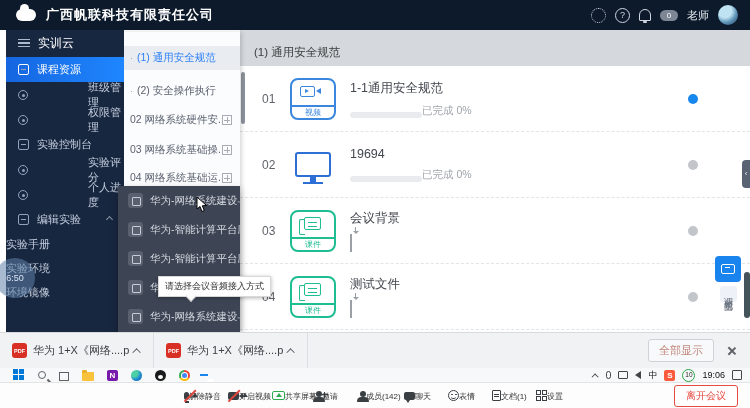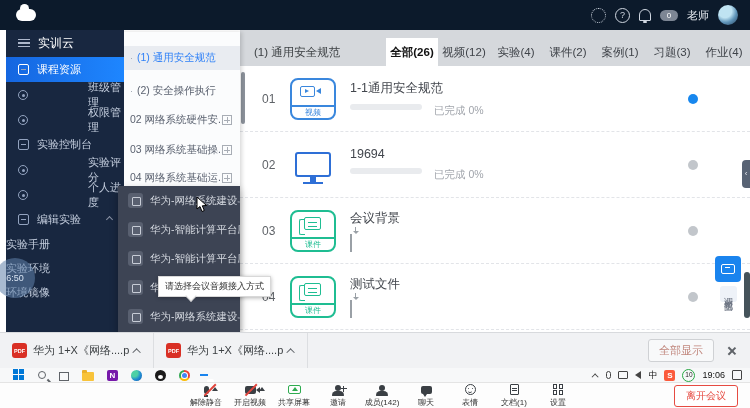--- a/index.html
+++ b/index.html
@@ -64,21 +64,21 @@
   .strip-title { font-size:11.5px; color:#3c4043; align-self:center; margin-left:14px; width:118px; }
   .tabs { display:flex; margin-left:14px; flex:1; }
   .tab { font-size:11.5px; color:#3f4349; display:flex; align-items:center; justify-content:center; flex:1; cursor:pointer; white-space:nowrap; }
   .tab.active { background:#fff; font-weight:bold; color:#111; }
   .list { position:absolute; left:0; top:36px; right:0; bottom:0; background:#fff; overflow:hidden; }
   .row { height:66px; display:flex; align-items:center; border-bottom:1px dashed #e2e4e8; position:relative; }
   .row .num { width:26px; margin-left:22px; font-size:12px; color:#5f6368; }
   .icon-slot { width:50px; display:flex; justify-content:center; }
   .row-body { margin-left:12px; }
   .row-title { font-size:12.5px; color:#42464d; margin-bottom:7px; }
-  .progress-line { display:flex; align-items:flex-start; gap:12px; }
+  .progress-line { display:flex; align-items:flex-end; gap:0; }
   .track { width:72px; height:6px; background:#e9ebee; border-radius:3px; }
   .prog-label { font-size:10.5px; color:#a0a4ab; }
   .dot { width:10px; height:10px; border-radius:50%; margin-left:auto; margin-right:52px; }
   .dot.blue { background:#1787ee; } .dot.gray { background:#c2c6cb; }
 
   .media-ico { width:46px; height:42px; border:2px solid var(--c); border-radius:8px; display:flex; flex-direction:column; background:#fff; }
   .media-ico .glyph { flex:1; position:relative; }
   .media-ico .band { height:13px; border-top:2px solid var(--c); font-size:8px; color:var(--c); text-align:center; line-height:11px; }
   .cam { position:absolute; left:8px; top:6px; width:15px; height:11px; border:1.5px solid var(--c); border-radius:2px; }
   .cam::before { content:""; position:absolute; left:4px; top:2px; border-left:4px solid var(--c); border-top:2.5px solid transparent; border-bottom:2.5px solid transparent; }
@@ -139,21 +139,21 @@
   .tr-net { width:10px; height:8px; border:1.2px solid #444; border-radius:1px; }
   .tr-spk { width:0; height:0; border-top:4px solid transparent; border-bottom:4px solid transparent; border-right:6px solid #444; }
   .ime { font-size:9px; color:#111; }
   .sogou { width:11px; height:11px; background:#fb5a3c; border-radius:2px; color:#fff; font-size:8px; font-weight:bold; text-align:center; line-height:11px; }
   .rec-ring { width:13px; height:13px; border:1.6px solid #28a745; border-radius:50%; color:#222; font-size:6.5px; line-height:10px; text-align:center; }
   .clock { font-size:9px; color:#111; line-height:1; }
   .notif { width:10px; height:10px; border:1.2px solid #444; border-radius:1px; }
 
   
   .meetbar { position:absolute; left:0; top:382px; width:750px; height:26px; background:#fdfdfd; border-top:1px solid #e4e4e4; display:flex; align-items:center; z-index:29; }
-  .mctrl { display:flex; flex-direction:column; align-items:center; width:44px; flex:0 0 auto; cursor:pointer; }
+  .mctrl { display:flex; flex-direction:row; align-items:center; width:44px; flex:0 0 auto; cursor:pointer; }
   .mctrl .mlbl { font-size:8px; color:#333; margin-top:1px; white-space:nowrap; }
   .mig { position:relative; height:13px; display:flex; align-items:center; justify-content:center; }
   .slash { position:absolute; left:-2px; top:5.5px; width:16px; height:1.6px; background:#e0443c; transform:rotate(-45deg); z-index:2; }
   .mi-mic { width:5px; height:8px; background:#3a3f44; border-radius:3px; position:relative; }
   .mi-mic::after { content:""; position:absolute; left:0.5px; bottom:-3px; width:4px; height:1.5px; background:#3a3f44; }
   .mi-cam { width:11px; height:8px; background:#3a3f44; border-radius:2px; position:relative; }
   .mi-cam::after { content:""; position:absolute; right:-4px; top:1px; border-right:4px solid #3a3f44; border-top:3px solid transparent; border-bottom:3px solid transparent; }
   .mi-share { width:13px; height:9px; border:1.5px solid #2eab4f; border-radius:2px; position:relative; }
   .mi-share::after { content:""; position:absolute; left:3px; top:1px; border-bottom:4px solid #2eab4f; border-left:3px solid transparent; border-right:3px solid transparent; }
   .mi-person { width:6px; height:6px; background:#3a3f44; border-radius:50%; position:relative; margin-bottom:3px; }
@@ -172,20 +172,21 @@
   .mini-arrow { width:0; height:0; border-bottom:4px solid #3a3f44; border-left:3px solid transparent; border-right:3px solid transparent; position:absolute; right:-9px; top:4px; }
   .leave-btn { margin-left:auto; margin-right:12px; border:1px solid #e64b42; color:#e64b42; background:#fff; border-radius:3px; font-size:10px; padding:3px 11px; }
 </style>
 </head>
 <body>
 
 <div id="screen">
 
   <div class="topbar">
     <span class="cloud-ico"></span>
+    <span class="company">广西帆联科技有限责任公司</span>
     <div class="top-right">
       <span class="t-ico gear"></span>
       <span class="t-ico">?</span>
       <span class="bell"></span>
       <span class="badge-pill">0</span>
       <span class="role">老师</span>
       <span class="avatar"></span>
     </div>
   </div>
 
@@ -285,29 +286,20 @@
   <div class="tooltip">
     <span>请选择会议音频接入方式</span>
   </div>
   <svg class="cursor" width="13" height="17" viewBox="0 0 13 17">
     <path d="M1,1 L1,13 L4,10.5 L6,15.5 L8.3,14.5 L6.3,9.8 L10.5,9.5 Z" fill="#fff" stroke="#000" stroke-width="1"></path>
   </svg>
 
   <div class="main">
     <div class="tabstrip">
       <span class="strip-title">(1) 通用安全规范</span>
-      <div class="tabs">
-        <span class="tab active">全部(26)</span>
-        <span class="tab">视频(12)</span>
-        <span class="tab">实验(4)</span>
-        <span class="tab">课件(2)</span>
-        <span class="tab">案例(1)</span>
-        <span class="tab">习题(3)</span>
-        <span class="tab">作业(4)</span>
-      </div>
     </div>
     <div class="list">
       <div class="scroll-left"></div>
 
       <div class="row">
         <span class="num">01</span>
         <span class="icon-slot">
           <span class="media-ico" style="--c:#3a87dd">
             <span class="glyph">
                 <span class="cam"></span>

